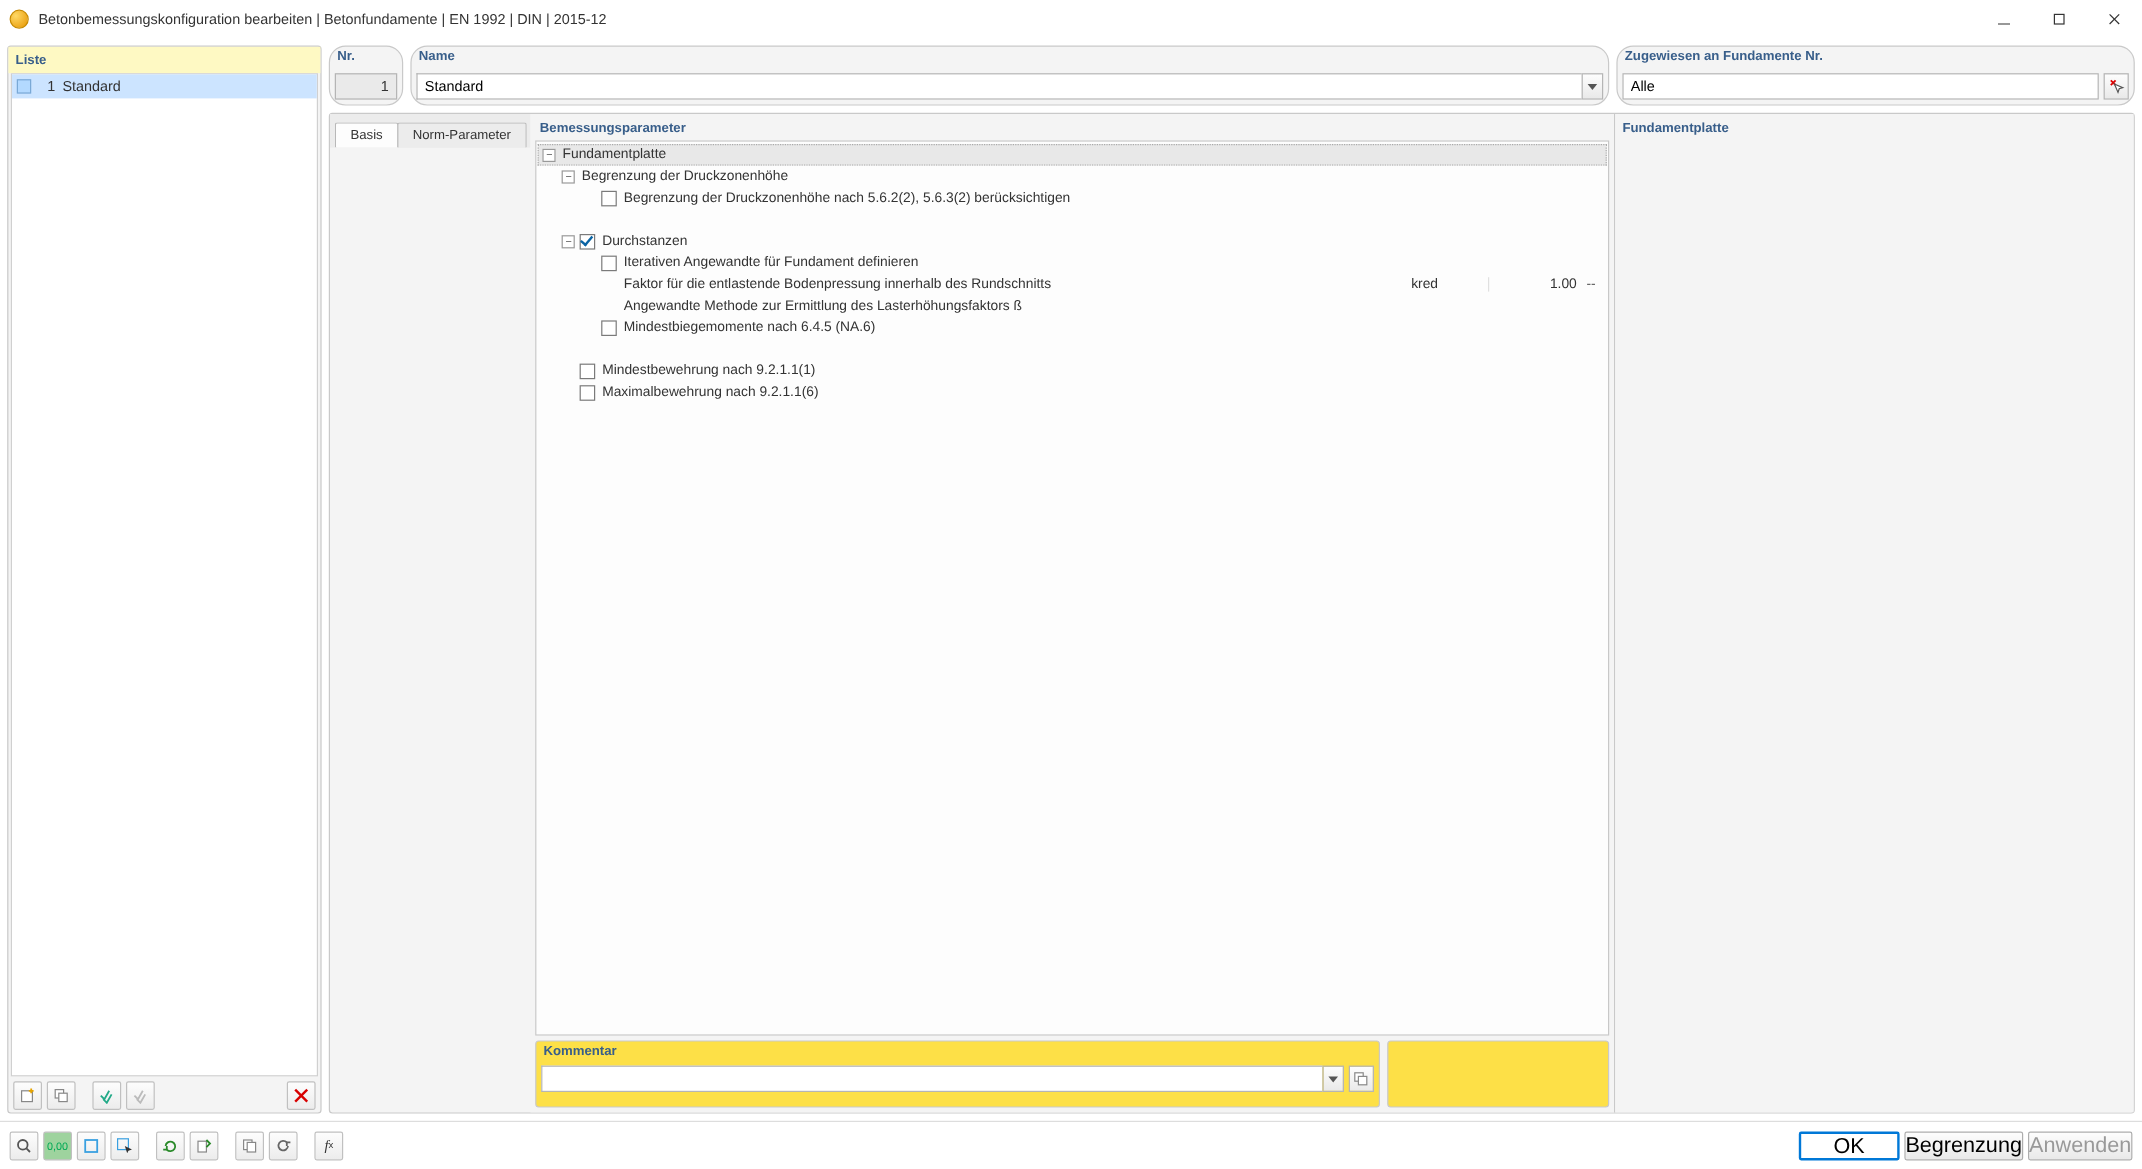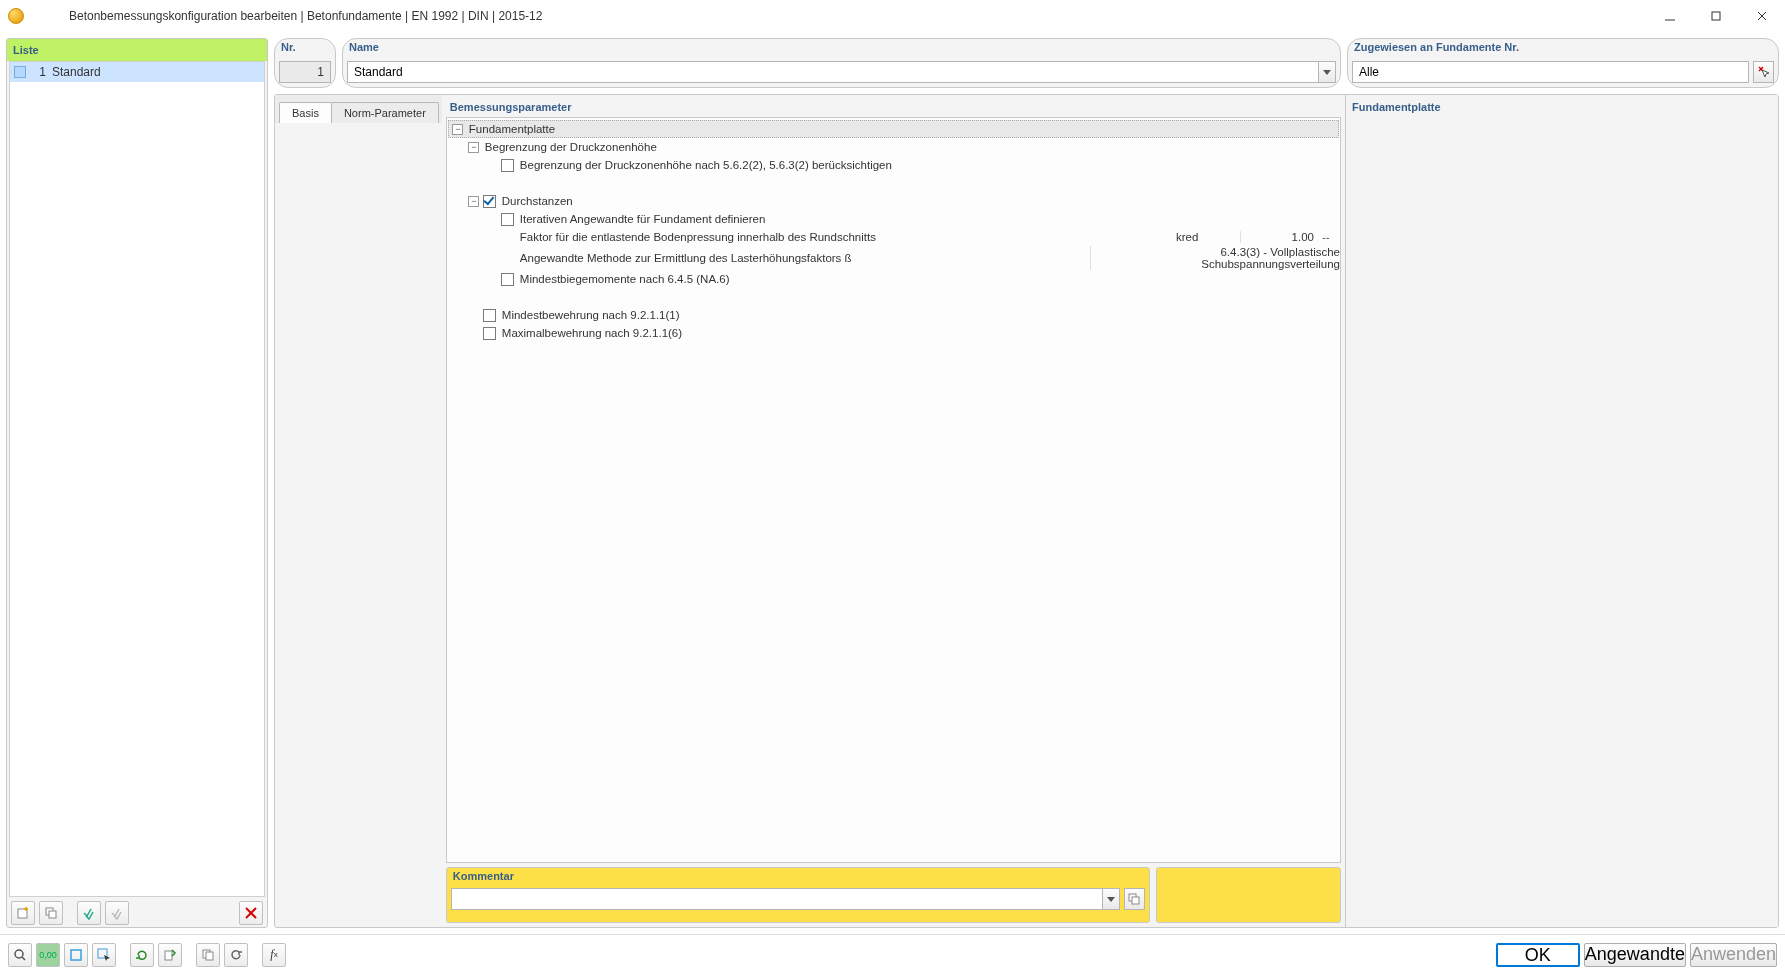--- a/index.html
+++ b/index.html
@@ -1,28 +1,28 @@
 <!DOCTYPE html>
 <html><head>
 <meta charset="utf-8">
 <style>
 * { box-sizing: border-box; margin: 0; padding: 0; }
 body { font-family: "Segoe UI", Tahoma, sans-serif; font-size: 12px; background: #fff; color: #333; overflow: hidden; }
 
 
-.titlebar { height: 32px; display: flex; align-items: center; padding: 0 0 0 8px; background: #fff; gap: 37px; }
+.titlebar { height: 32px; display: flex; align-items: center; padding: 0 0 0 8px; background: #fff; }
 .titlebar .app-icon { width: 16px; height: 16px; margin-right: 8px; border-radius: 50%; background: radial-gradient(circle at 30% 30%, #ffd966, #e69500); border: 1px solid #c68a00; }
 .titlebar .title { flex: 1; font-size: 12px; color: #333; }
 .titlebar .win-btns { display: flex; }
 .titlebar .win-btn { width: 46px; height: 32px; display: flex; align-items: center; justify-content: center; font-size: 14px; color: #333; cursor: pointer; }
 
 
 .main { display: flex; height: calc(974px - 32px - 40px); padding: 6px; gap: 6px; background: #fff; }
 .panel { border: 1px solid #c9c9c9; border-radius: 3px; background: #f4f4f4; display: flex; flex-direction: column; }
-.panel-header { height: 22px; padding: 0 6px; font-size: 11px; font-weight: 600; color: #385e8a; display: flex; align-items: center; background: #bef264; border-bottom: 1px solid transparent; }
+.panel-header { height: 22px; padding: 0 6px; font-size: 11px; font-weight: 600; color: #385e8a; display: flex; align-items: center; background: #fef9c3; border-bottom: 1px solid transparent; }
 
 
 .left-panel { width: 262px; }
 .list-body { flex: 1; background: #fff; margin: 0 2px; border: 1px solid #d0d0d0; position: relative; }
 .list-row { display: flex; align-items: center; height: 20px; padding: 0 4px; gap: 6px; }
 .list-row.selected { background: #cce4ff; }
 .list-swatch { width: 12px; height: 12px; background: #b3d9ff; border: 1px solid #7aa9d6; }
 .list-num { width: 14px; text-align: right; color: #333; }
 .list-name { color: #333; }
 
@@ -289,24 +289,20 @@
             <div class="tree-row data">
               <div class="tree-indent">
                   <div class="dotted-v"></div>
                 </div>
               <div class="tree-indent">
                   <div class="dotted-v"></div>
                 </div>
               <div class="tree-indent"></div>
               <div style="width:17px"></div>
               <div class="tree-label">Angewandte Methode zur Ermittlung des Lasterhöhungsfaktors ß</div>
-              <div class="cells">
-                <div class="tree-sym"></div>
-                <div class="tree-val-wide" style="text-align:right">6.4.3(3) - Vollplastische Schubspannungsverteilung</div>
-              </div>
             </div>
             <div class="tree-row data">
               <div class="tree-indent">
                   <div class="dotted-v"></div>
                 </div>
               <div class="tree-indent"></div>
               <div class="tree-indent"></div>
               <div class="chk"></div>
               <div class="tree-label">Mindestbiegemomente nach 6.4.5 (NA.6)</div>
             </div>
@@ -414,15 +410,15 @@
       </svg>
   </div>
   <div class="tb-sep"></div>
   <div class="tb-btn">
     <span style="font-style:italic;font-family:serif;font-size:12px;">f</span>
       <span style="font-size:8px;vertical-align:sub;">x</span>
   </div>
 
   <div class="spacer"></div>
   <button class="btn primary">OK</button>
-  <button class="btn">Angewandte</button>
+  <button class="btn">Begrenzung</button>
   <button class="btn" disabled="">Anwenden</button>
 </div>
 
 </body></html>

